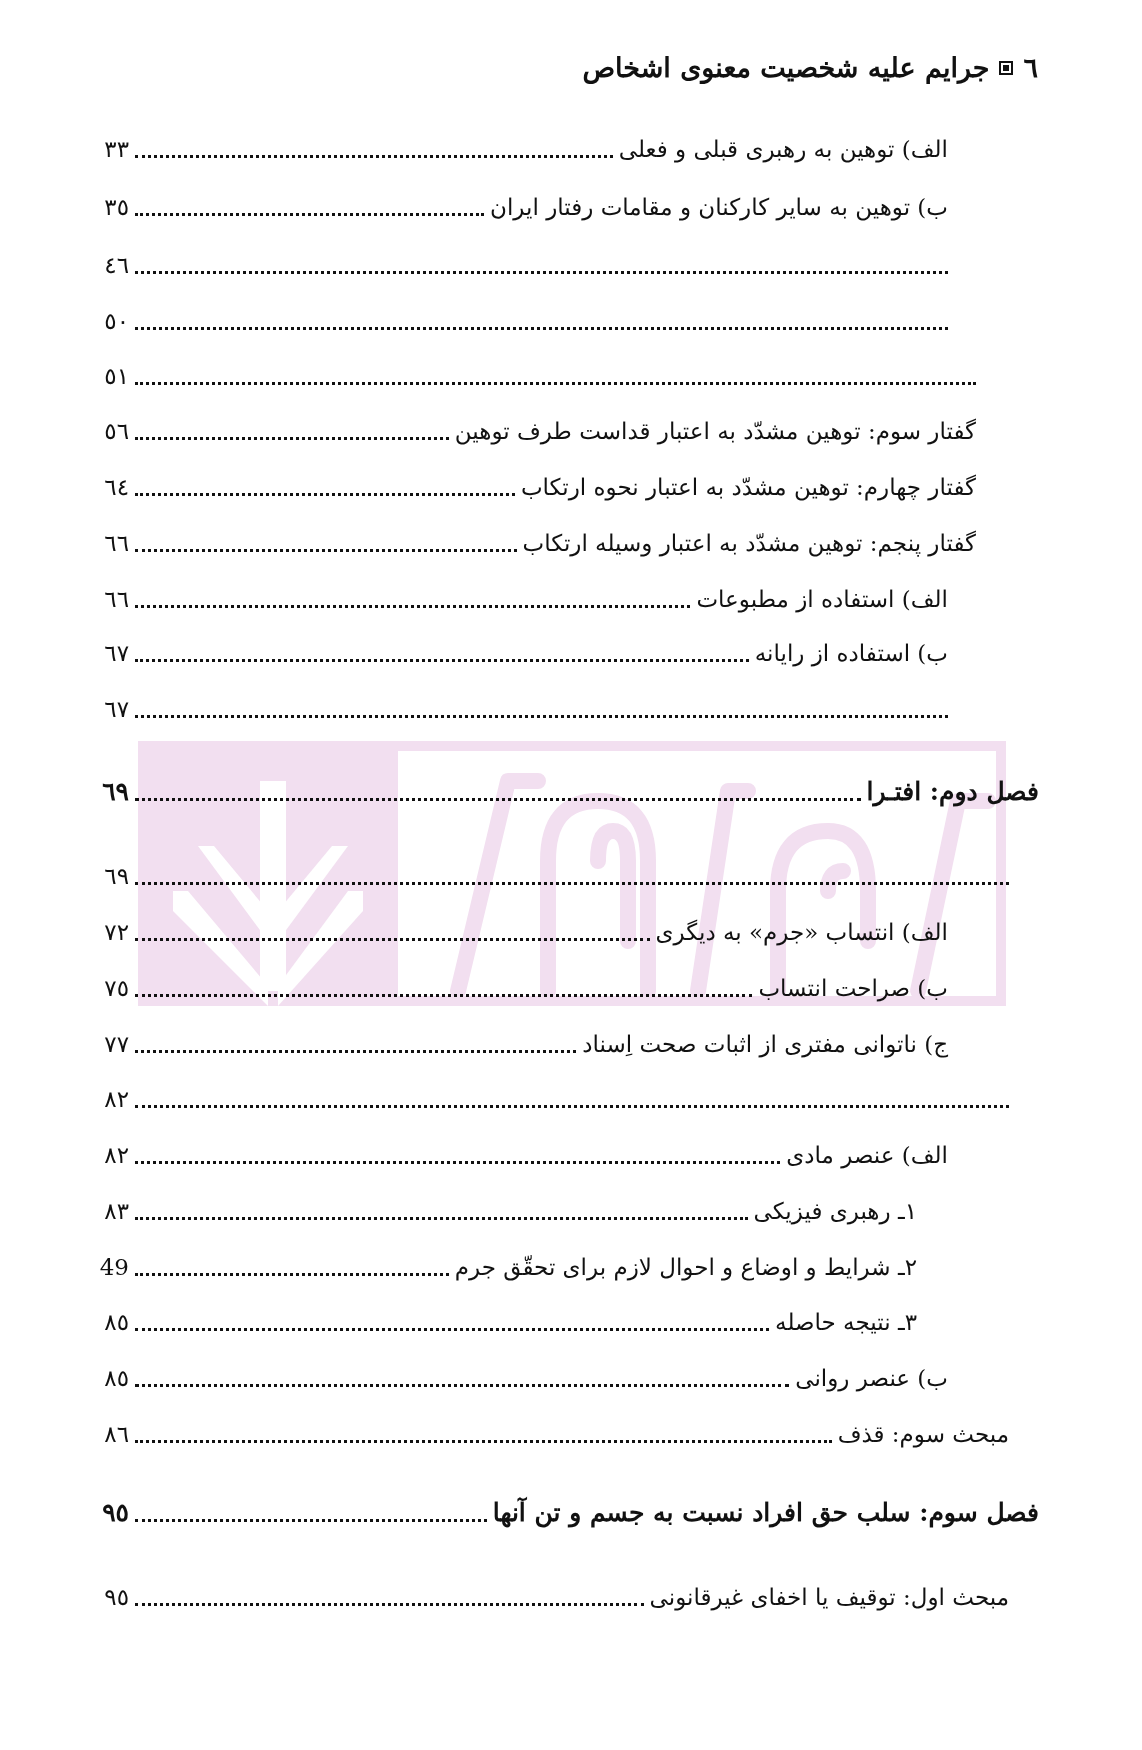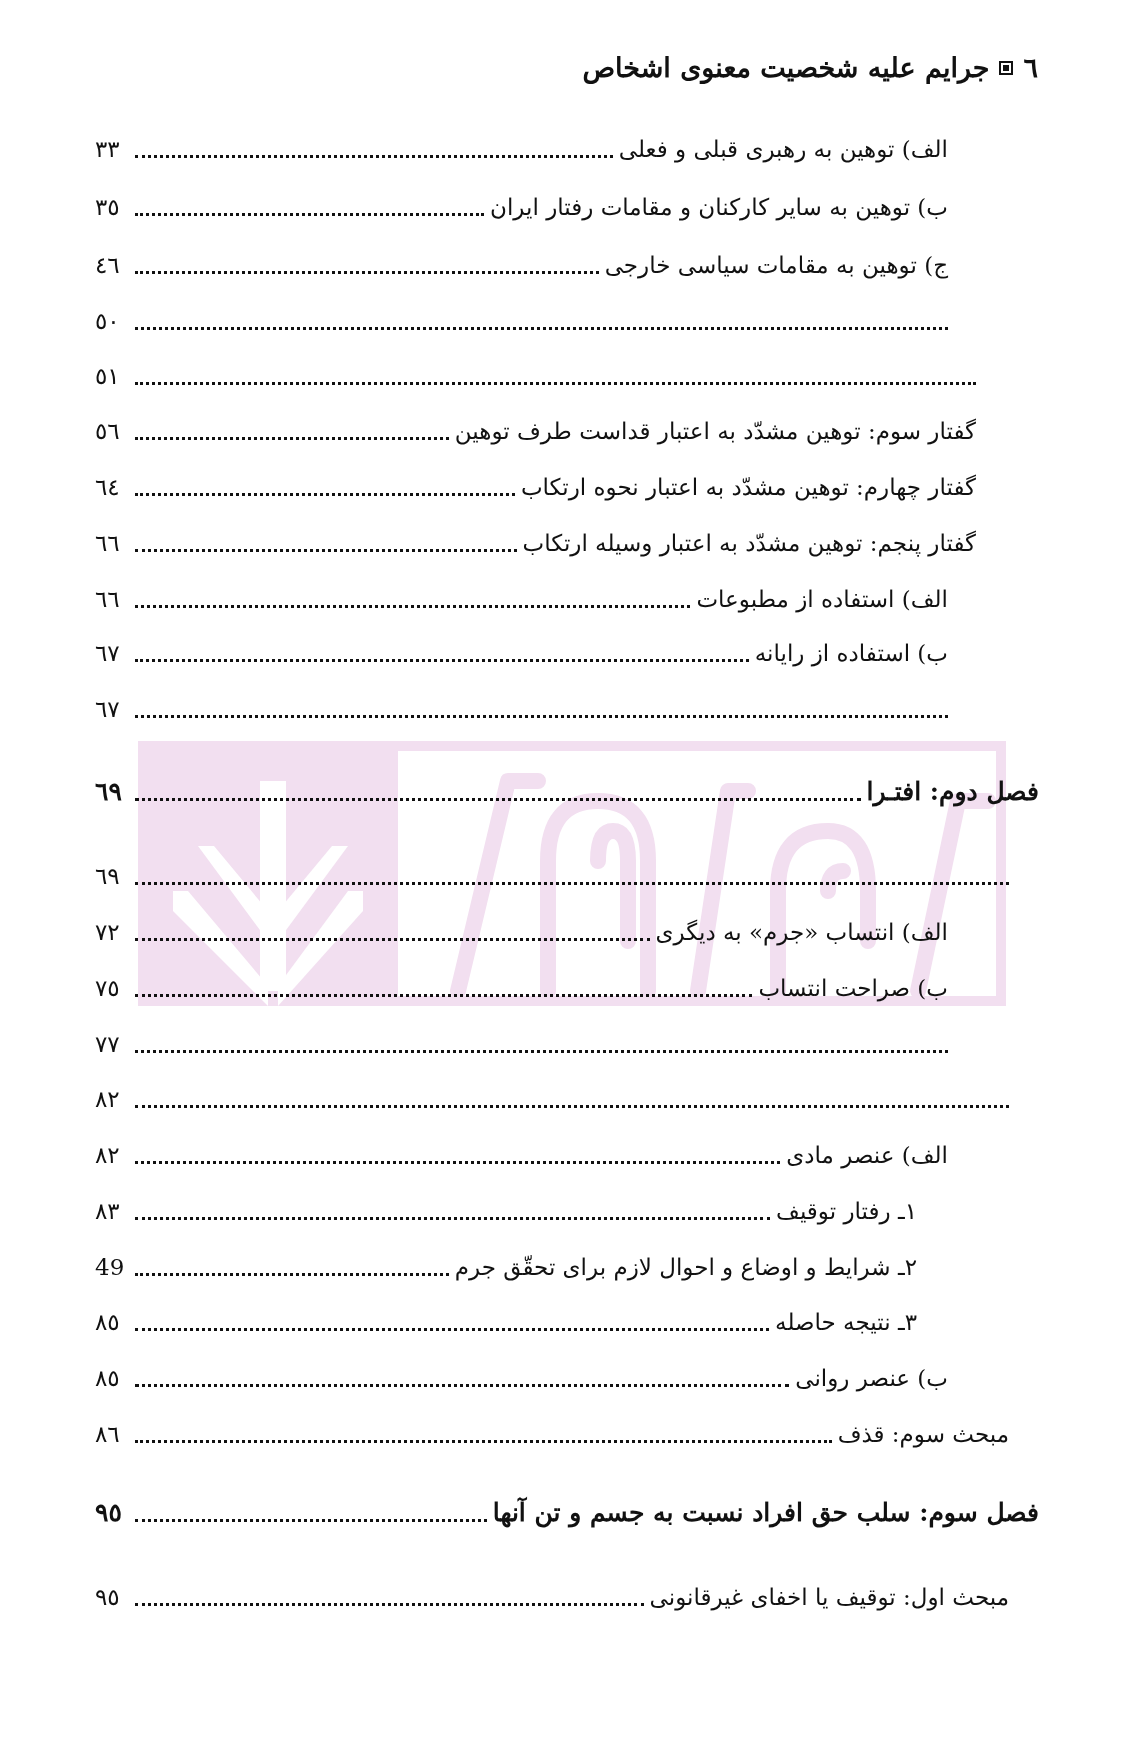--- a/index.html
+++ b/index.html
@@ -28,21 +28,21 @@
     content: ""; position: absolute; left: 2px; top: 2px; width: 6px; height: 6px; background: #111;
   }
   .row {
     position: absolute; left: 95px; height: 36px; direction: rtl; display: flex; align-items: flex-end;
     font-size: 23px; z-index: 2; line-height: 36px;
   }
   .row .title { white-space: nowrap; padding-left: 6px; }
   .row .dots {
     flex: 1; border-bottom: 3px dotted #111; margin-bottom: 9px; min-width: 20px;
   }
-  .row .page { white-space: nowrap; padding-right: 6px; min-width: 34px; text-align: left; }
+  .row .page { white-space: nowrap; padding-right: 6px; min-width: 34px; text-align: right; }
   .row.chapter { font-weight: bold; font-size: 25px; }
 </style>
 </head>
 <body>
 
 <div class="watermark">
   <svg class="wm-logo" viewBox="0 0 260 265" width="260" height="265">
     <g fill="#ffffff">
       <rect x="122" y="40" width="26" height="210"></rect>
       <polygon points="60,105 76,105 130,170 130,200"></polygon>
@@ -75,21 +75,20 @@
   <span class="title">الف) توهین به رهبری قبلی و فعلی</span>
   <span class="dots"></span>
   <span class="page">٣٣</span>
 </div>
 <div class="row" style="top:189px; right:194px;">
   <span class="title">ب) توهین به سایر کارکنان و مقامات رفتار ایران</span>
   <span class="dots"></span>
   <span class="page">٣٥</span>
 </div>
 <div class="row" style="top:247px; right:194px;">
-  <span class="title">ج) توهین به مقامات سیاسی خارجی</span>
   <span class="dots"></span>
   <span class="page">٤٦</span>
 </div>
 <div class="row" style="top:303px; right:194px;">
   <span class="dots"></span>
   <span class="page">٥٠</span>
 </div>
 <div class="row" style="top:358px; right:166px;">
   <span class="dots"></span>
   <span class="page">٥١</span>
@@ -136,34 +135,35 @@
   <span class="title">الف) انتساب «جرم» به دیگری</span>
   <span class="dots"></span>
   <span class="page">٧٢</span>
 </div>
 <div class="row" style="top:970px; right:194px;">
   <span class="title">ب) صراحت انتساب</span>
   <span class="dots"></span>
   <span class="page">٧٥</span>
 </div>
 <div class="row" style="top:1026px; right:194px;">
+  <span class="title">ج) ناتوانی مفتری از اثبات صحت اِسناد</span>
   <span class="dots"></span>
   <span class="page">٧٧</span>
 </div>
 <div class="row" style="top:1081px; right:133px;">
   <span class="dots"></span>
   <span class="page">٨٢</span>
 </div>
 <div class="row" style="top:1137px; right:194px;">
   <span class="title">الف) عنصر مادی</span>
   <span class="dots"></span>
   <span class="page">٨٢</span>
 </div>
 <div class="row" style="top:1193px; right:225px;">
-  <span class="title">١ـ رفتار توقیف</span>
+  <span class="title">١ـ رهبری فیزیکی</span>
   <span class="dots"></span>
   <span class="page">٨٣</span>
 </div>
 <div class="row" style="top:1249px; right:225px;">
   <span class="title">٢ـ شرایط و اوضاع و احوال لازم برای تحقّق جرم</span>
   <span class="dots"></span>
   <span class="page">49</span>
 </div>
 <div class="row" style="top:1304px; right:225px;">
   <span class="title">٣ـ نتیجه حاصله</span>

